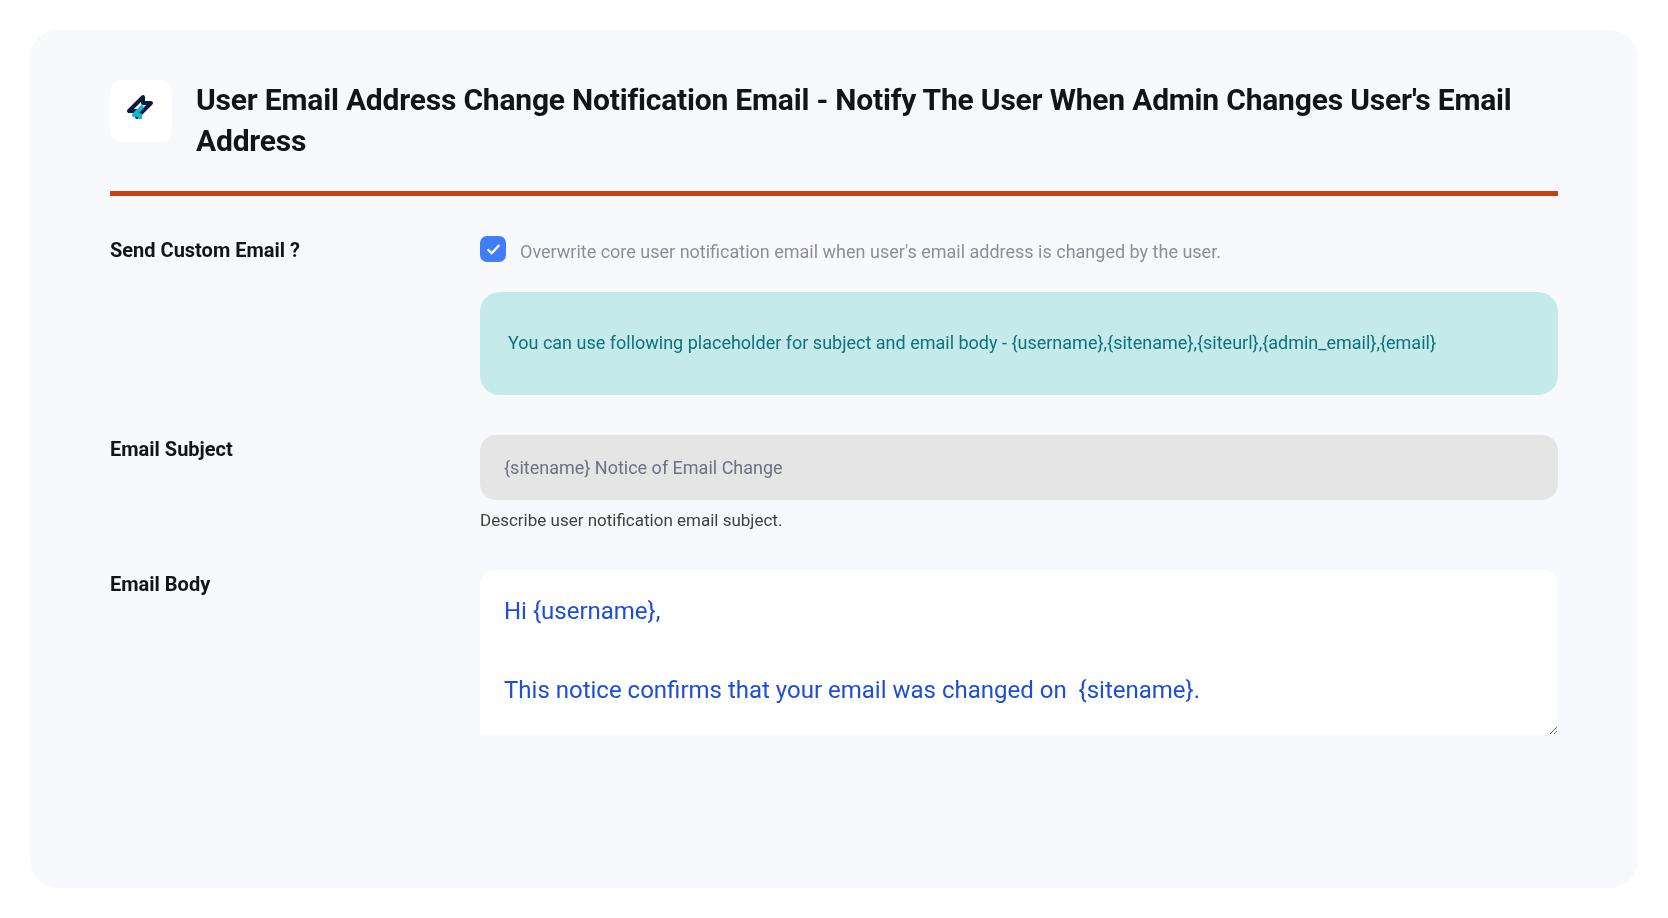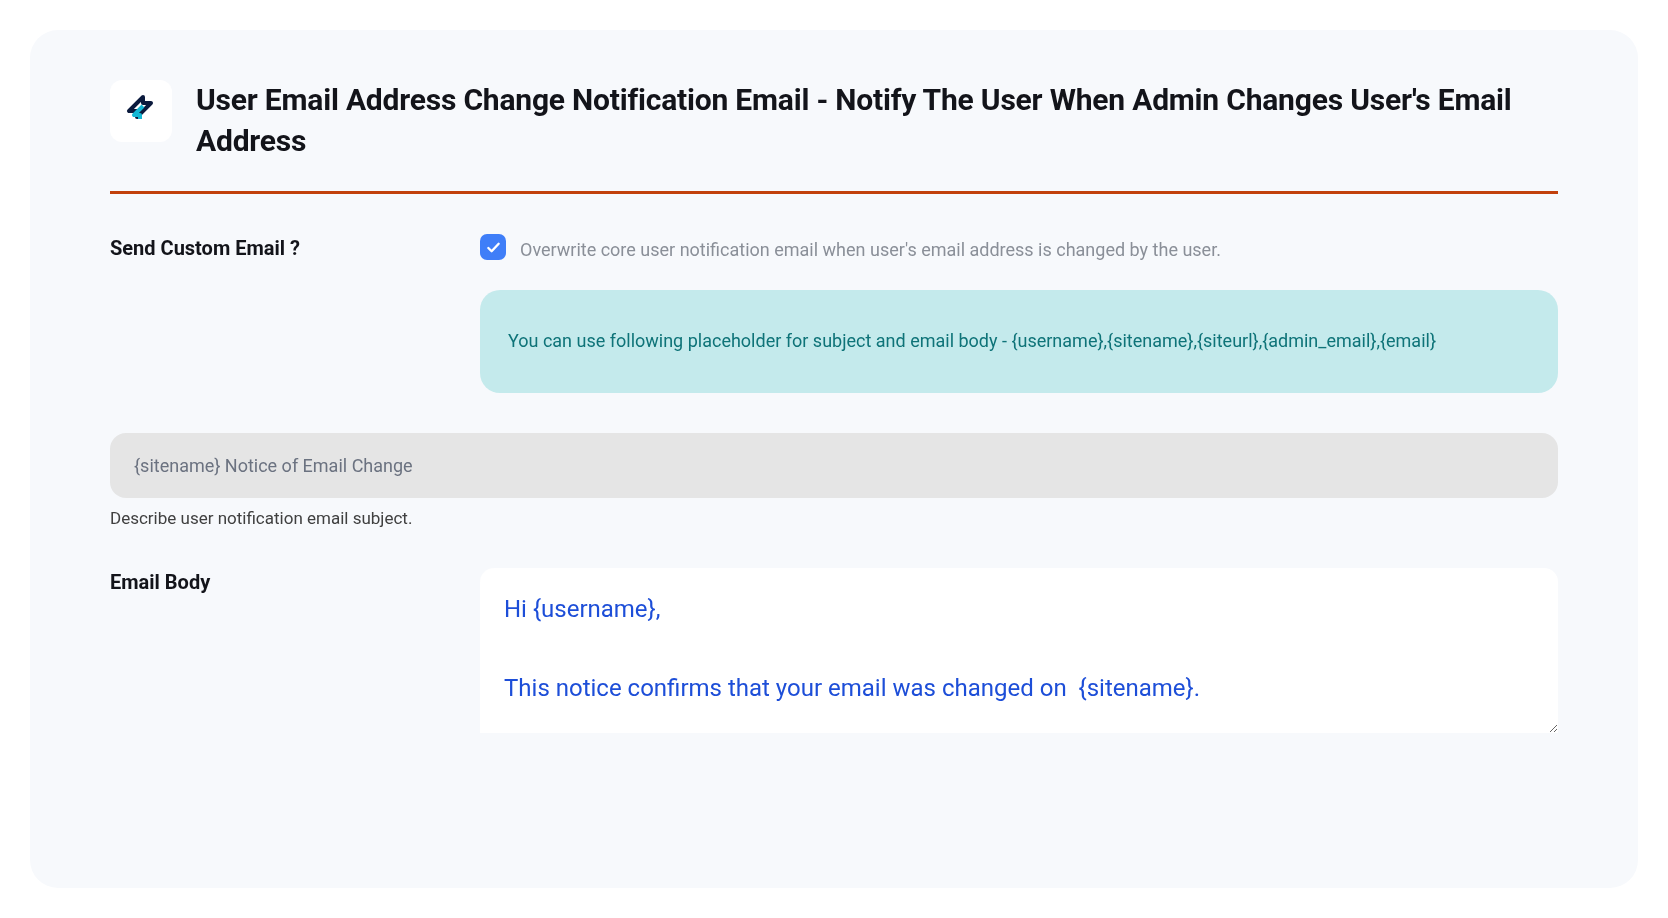--- a/index.html
+++ b/index.html
@@ -15,21 +15,21 @@
   border-radius: 28px;
   padding: 50px 80px 80px 80px;
   width: 100%;
   min-height: 100%;
 }
 .header {
   display: flex;
   align-items: flex-start;
   gap: 24px;
   padding-bottom: 30px;
-  border-bottom: 3px solid #c2410c;
+  border-bottom: 5px solid #c2410c;
   margin-bottom: 40px;
 }
 .logo-box {
   width: 62px;
   height: 62px;
   background: #ffffff;
   border-radius: 12px;
   display: flex;
   align-items: center;
   justify-content: center;
@@ -150,20 +150,23 @@
               <path d="M2.5 8.5 L6 12 L13.5 4" stroke="#ffffff" stroke-width="2.5" fill="none" stroke-linecap="round" stroke-linejoin="round"></path>
             </svg>
         </div>
         <div class="checkbox-label">Overwrite core user notification email when user's email address is changed by the user.</div>
       </div>
       <div class="info-box">You can use following placeholder for subject and email body - {username},{sitename},{siteurl},{admin_email},{email}</div>
     </div>
   </div>
 
   <div class="form-row">
+    <div class="form-label-col">
+      <div class="form-label">Email Subject</div>
+    </div>
     <div class="form-field-col">
       <input type="text" class="text-input" value="{sitename} Notice of Email Change" style="">
       <div class="helper-text">Describe user notification email subject.</div>
     </div>
   </div>
 
   <div class="form-row">
     <div class="form-label-col">
       <div class="form-label">Email Body</div>
     </div>

